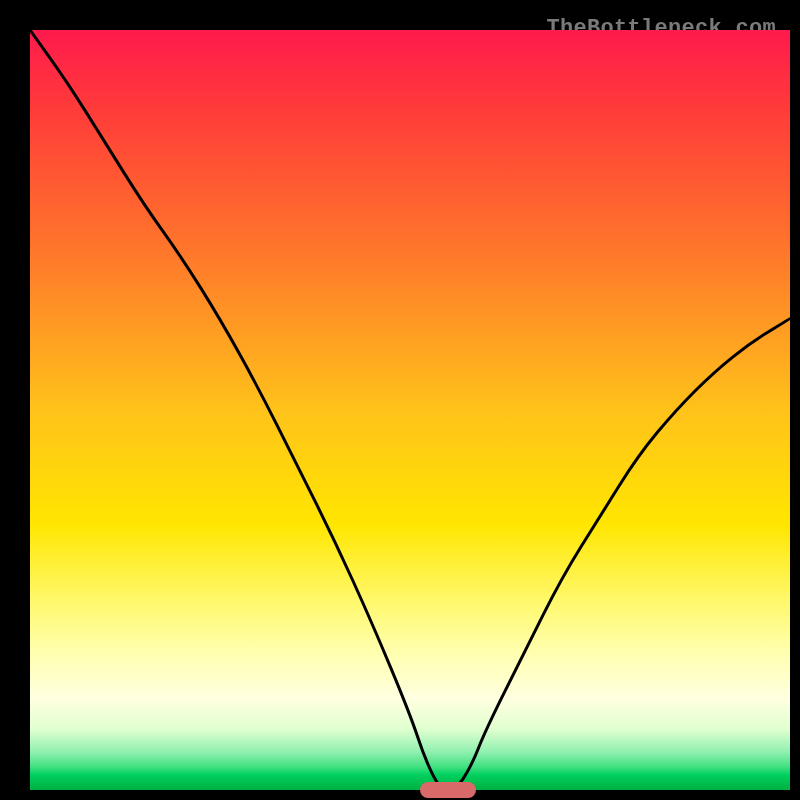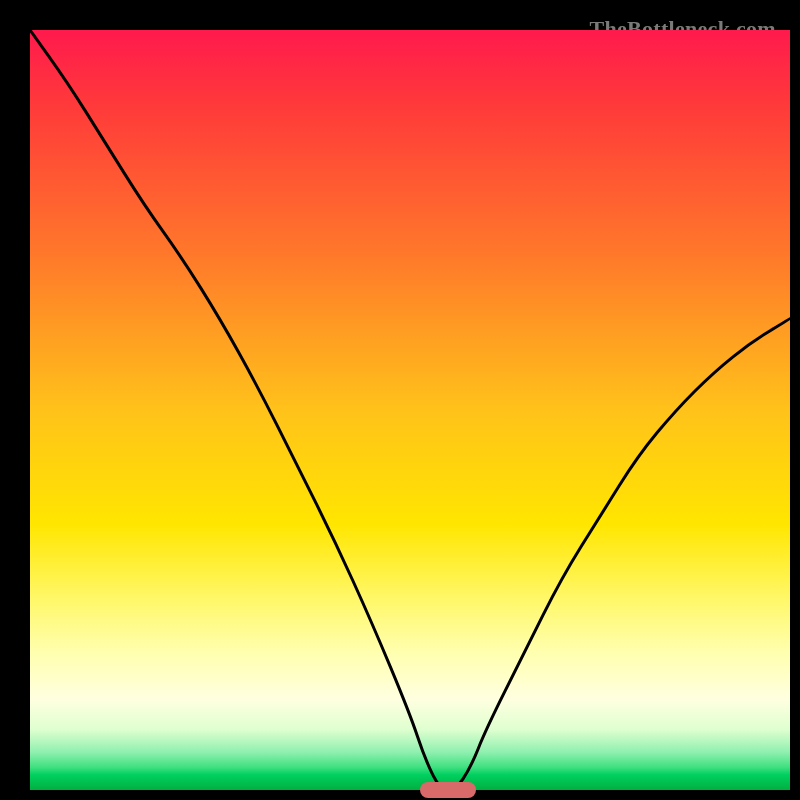--- a/index.html
+++ b/index.html
@@ -38,21 +38,21 @@
       #40e080 97%,
       #00d060 98%,
       #00c050 99%,
       #00b040 100%
     );
   }
   .watermark {
     position: absolute;
     top: 6px;
     right: 14px;
-    font-family: Liberation Serif, serif;
+    font-family: Liberation Mono, monospace;
     font-size: 22px;
     font-weight: bold;
     color: #7a7a7a;
     letter-spacing: 0.3px;
     text-align: right;
   }
   svg.curve {
     position: absolute;
     left: 0;
     top: 0;

